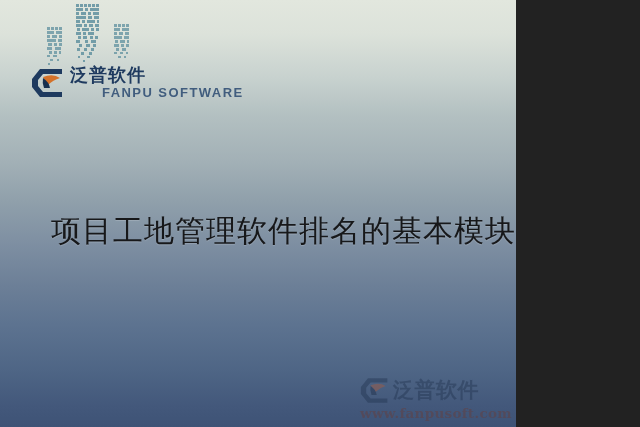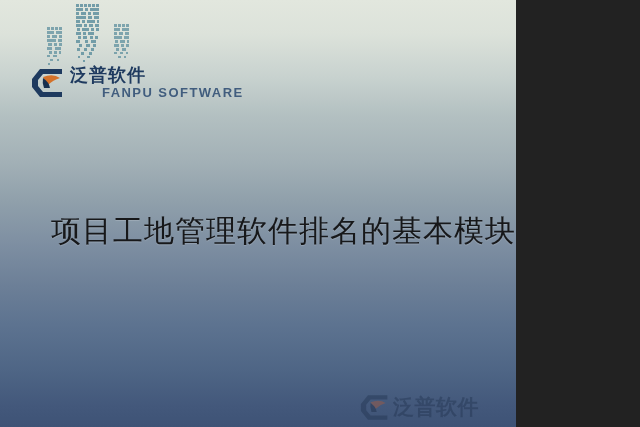--- a/index.html
+++ b/index.html
@@ -262,15 +262,16 @@
     <div class="wm-row">
       <span class="wm-mark">
         <svg viewBox="0 0 34 30" width="30" height="27" aria-hidden="true">
           <path d="M9 1 L31 1 L31 6 L12 6 L7 12 L7 18 L12 24 L31 24 L31 29 L9 29 L1 19 L1 11 Z" fill="#20324e"></path>
           <path d="M12 9 Q22 5 29 10 Q22 12 17 17 Q14 13 12 9 Z" fill="#b05c3a"></path>
           <path d="M12 10 Q18 14 19 20 L13 20 Q11 15 12 10 Z" fill="#1b2b45"></path>
         </svg>
       </span>
       <span class="wm-cn">泛普软件</span>
     </div>
+    <div class="wm-url">www.fanpusoft.com</div>
   </div>
 
 </div>
 
 </body></html>

